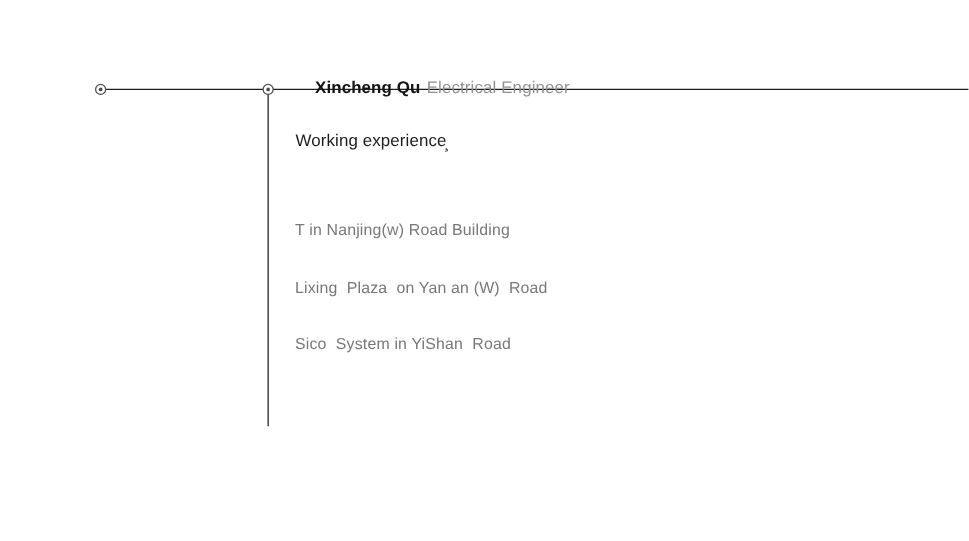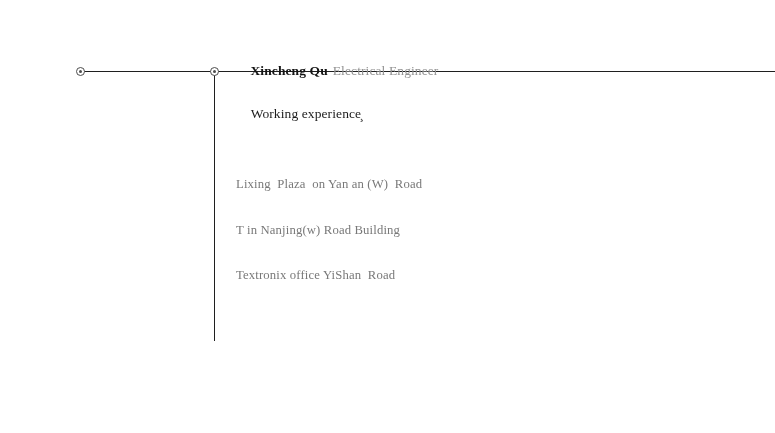--- a/index.html
+++ b/index.html
@@ -2,21 +2,21 @@
 <html><head>
 <meta charset="utf-8">
 <style>
   html, body { margin: 0; padding: 0; background: #ffffff; }
   .stage {
     position: relative;
     width: 775px;
     height: 433px;
     background: #ffffff;
     overflow: hidden;
-    font-family: Liberation Serif, serif;
+    font-family: Liberation Sans, sans-serif;
   }
 
   
   .hline {
     position: absolute;
     left: 81px; top: 71px;
     width: 694px; height: 0;
     border-top: 1.4px solid #1f1f1f;
   }
   .vline {
@@ -52,21 +52,21 @@
     left: 237px; top: 47px;
     font-size: 13.5px;
     white-space: pre;
   }
   .name { font-weight: bold; color: #141414; letter-spacing: 0.1px; }
   .subtitle { color: #929292; margin-left: 5px; letter-spacing: 0.1px; }
 
   
   .heading {
     position: absolute;
-    left: 237px; top: 90px;
+    left: 221px; top: 90px;
     font-size: 13.5px;
     color: #1c1c1c;
     letter-spacing: 0.1px;
     white-space: pre;
     text-align: center;
   }
   .caret-mark {
     display: inline-block;
     color: #1c1c1c;
     margin-left: -2px;
@@ -102,22 +102,22 @@
 
   <div class="titlebar">
     <span class="name">Xincheng Qu</span><span class="subtitle">Electrical Engineer</span>
   </div>
 
   <div class="heading">
     <span>Working experience</span><span class="caret-mark">¸</span>
   </div>
 
   <div class="list">
+    <div class="line">T in Nanjing(w) Road Building</div>
     <div class="line">Lixing  Plaza  on Yan an (W)  Road</div>
-    <div class="line">T in Nanjing(w) Road Building</div>
-    <div class="line">Textronix office YiShan  Road</div>
+    <div class="line">Sico  System in YiShan  Road</div>
     
     
     
     
   </div>
 
 </div>
 
 </body></html>

